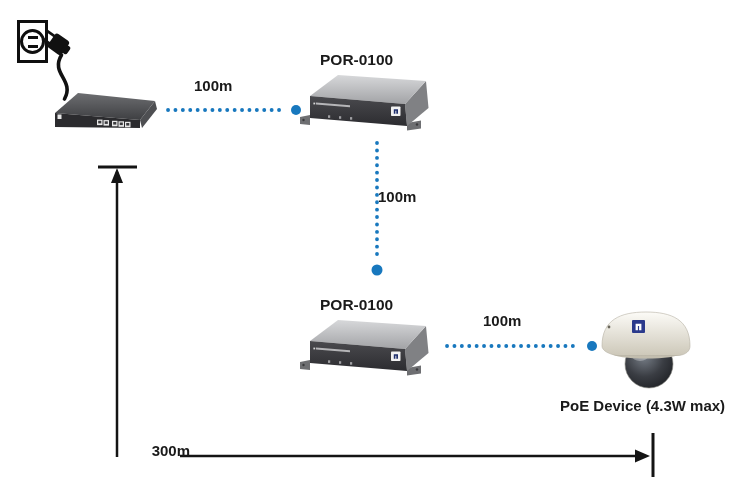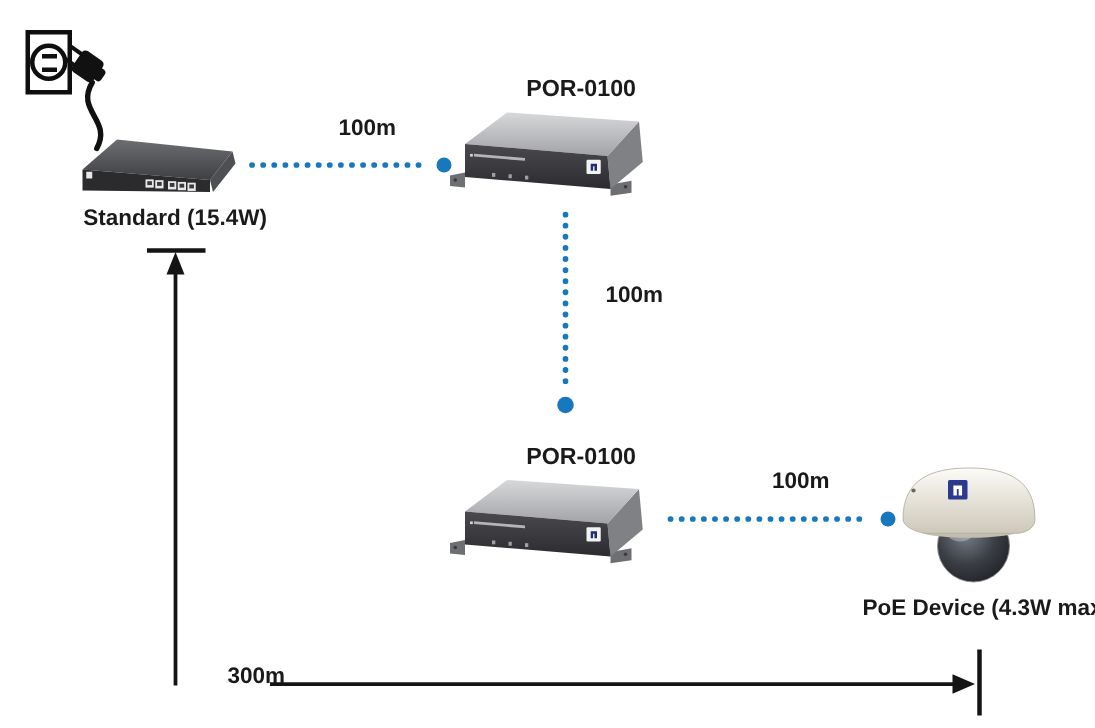--- a/index.html
+++ b/index.html
@@ -2,21 +2,21 @@
 <html style="--dot-blue: #1878be;"><head>
 <meta charset="utf-8">
 <style>
   html,body{margin:0;padding:0;background:#ffffff;}
   #stage{
     position:relative;width:730px;height:485px;background:#ffffff;
     font-family:"Liberation Sans",sans-serif;color:#1a1a1a;overflow:hidden;
   }
   .abs{position:absolute;}
   .lbl{position:absolute;font-size:15px;font-weight:600;color:#1a1a1a;
-       text-align:right;white-space:nowrap;line-height:1.1;}
+       text-align:left;white-space:nowrap;line-height:1.1;}
   .lbl-bold{font-weight:700;font-size:15.5px;}
   
   .outlet{position:absolute;left:17px;top:20px;width:25px;height:37px;
           border:3px solid #0f0f0f;background:#fff;}
   .outlet-circle{position:absolute;left:0;right:0;top:6px;margin:auto;
           width:19px;height:19px;border:3px solid #0f0f0f;border-radius:50%;}
   .outlet-slot{position:absolute;left:0;right:0;margin:auto;width:10px;height:3px;
           background:#0f0f0f;}
   .slot-top{top:3.5px;} .slot-bottom{top:12.5px;}
   svg{display:block;}
@@ -102,21 +102,20 @@
       <rect x="-8" y="-8.5" width="17" height="17" rx="3" fill="#111"></rect>
       <rect x="6" y="-4.5" width="7" height="9" rx="2.5" fill="#111"></rect>
       <rect x="-16.5" y="-5.8" width="9.5" height="2.7" fill="#111"></rect>
       <rect x="-16.5" y="3" width="9.5" height="2.7" fill="#111"></rect>
     </g>
   </svg>
 
   <svg class="abs" style="left:50px;top:83px" width="115" height="50" viewBox="0 0 115 50">
     <use href="#switch-sym"></use>
   </svg>
-  <div class="lbl" style="left:48px;top:138px;width:130px">Standard (15.4W)</div>
 
   <div class="lbl lbl-bold" style="left:320px;top:51px;width:104px">POR-0100</div>
   <svg class="abs" style="left:298px;top:68px" width="140" height="70" viewBox="0 0 140 70">
     <use href="#repeater-sym"></use>
   </svg>
 
   <div class="lbl lbl-bold" style="left:320px;top:296px;width:104px">POR-0100</div>
   <svg class="abs" style="left:298px;top:313px" width="140" height="70" viewBox="0 0 140 70">
     <use href="#repeater-sym"></use>
   </svg>

